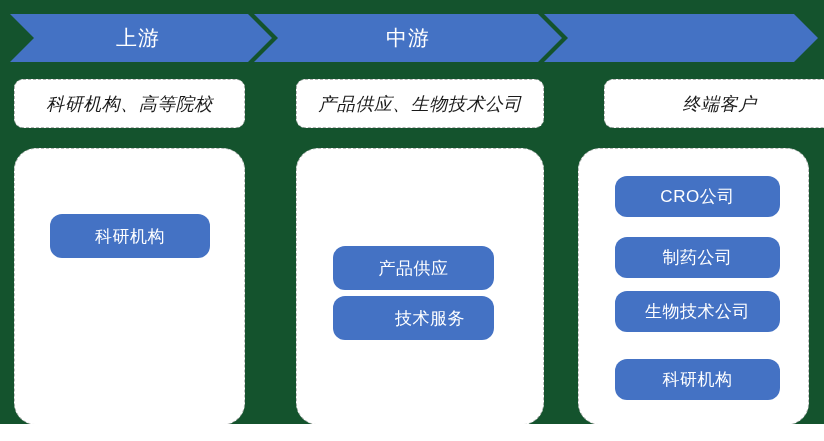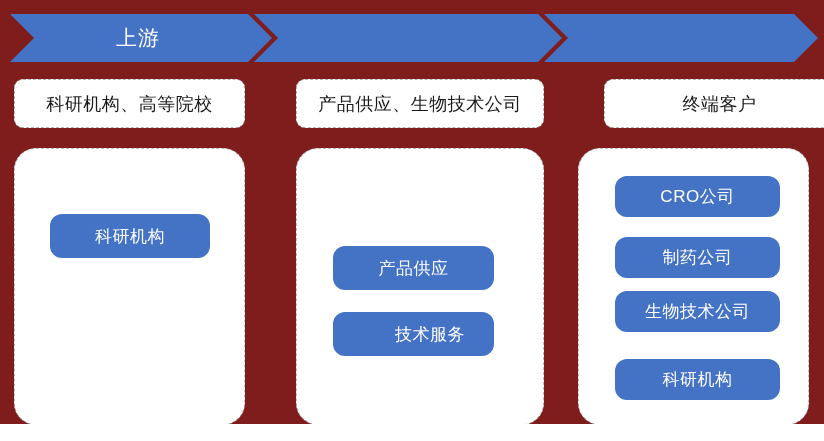--- a/index.html
+++ b/index.html
@@ -8,21 +8,21 @@
     background: #ffffff;
   }
   body {
     font-family: "Liberation Sans", "DejaVu Sans", sans-serif;
     -webkit-font-smoothing: antialiased;
   }
   #stage {
     position: relative;
     width: 824px;
     height: 424px;
-    background: #7f1d1d;
+    background: #14532d;
     overflow: hidden;
   }
 
   
   .arrow-band {
     position: absolute;
     left: 0;
     top: 0;
     width: 824px;
     height: 72px;
@@ -54,20 +54,21 @@
     position: absolute;
     top: 79px;
     height: 49px;
     border: 1px dashed #b5b5b5;
     border-radius: 9px;
     box-sizing: border-box;
     background: #ffffff;
     display: flex;
     align-items: center;
     justify-content: center;
+    font-style: italic;
   }
   .caption-box span {
     font-size: 18px;
     color: #1a1a1a;
     white-space: nowrap;
     letter-spacing: 0.5px;
   }
   .caption-box.col0 { left: 14px;  width: 231px; }
   .caption-box.col1 { left: 296px; width: 248px; }
   .caption-box.col2 { left: 604px; width: 231px; }
@@ -103,21 +104,21 @@
   }
 
   
   .pill.c0 { left: 50px; width: 160px; height: 44px; }
   .pill.c0.r0 { top: 214px; }
   .pill.c0.r1 { top: 302px; }
 
   
   .pill.c1 { left: 333px; width: 161px; height: 44px; }
   .pill.c1.r0 { top: 214px; margin-top: 32px; }
-  .pill.c1.r1 { top: 312px; padding-left: 33px; }
+  .pill.c1.r1 { top: 296px; padding-left: 33px; }
 
   
   .pill.c2 { left: 615px; width: 165px; height: 41px; }
   .pill.c2.r0 { top: 176px; }
   .pill.c2.r1 { top: 237px; font-family: Liberation Mono, monospace; }
   .pill.c2.r2 { top: 291px; }
   .pill.c2.r3 { top: 359px; }
 </style>
 </head>
 <body>
@@ -128,20 +129,21 @@
     <svg class="arrow-svg" width="824" height="72" viewBox="0 0 824 72">
 
       <polygon fill="#4472C4" points="10,14 248,14 272,38 248,62 10,62 34,38"></polygon>
 
       <polygon fill="#4472C4" points="254,14 538,14 562,38 538,62 254,62 278,38"></polygon>
 
       <polygon fill="#4472C4" points="544,14 794,14 818,38 794,62 544,62 568,38"></polygon>
     </svg>
 
     <div class="arrow-label seg0">上游</div>
+    <div class="arrow-label seg1">中游</div>
   </div>
 
   <div class="caption-box col0">
     <span>科研机构、高等院校</span>
   </div>
   <div class="caption-box col1">
     <span>产品供应、生物技术公司</span>
   </div>
   <div class="caption-box col2">
     <span>终端客户</span>

